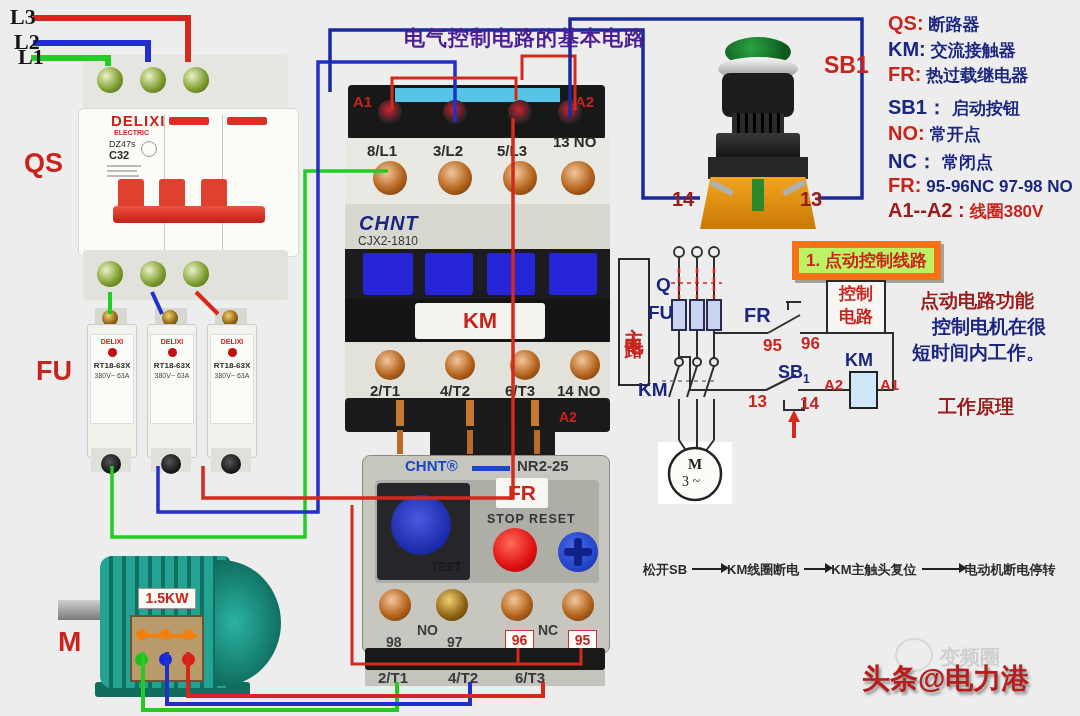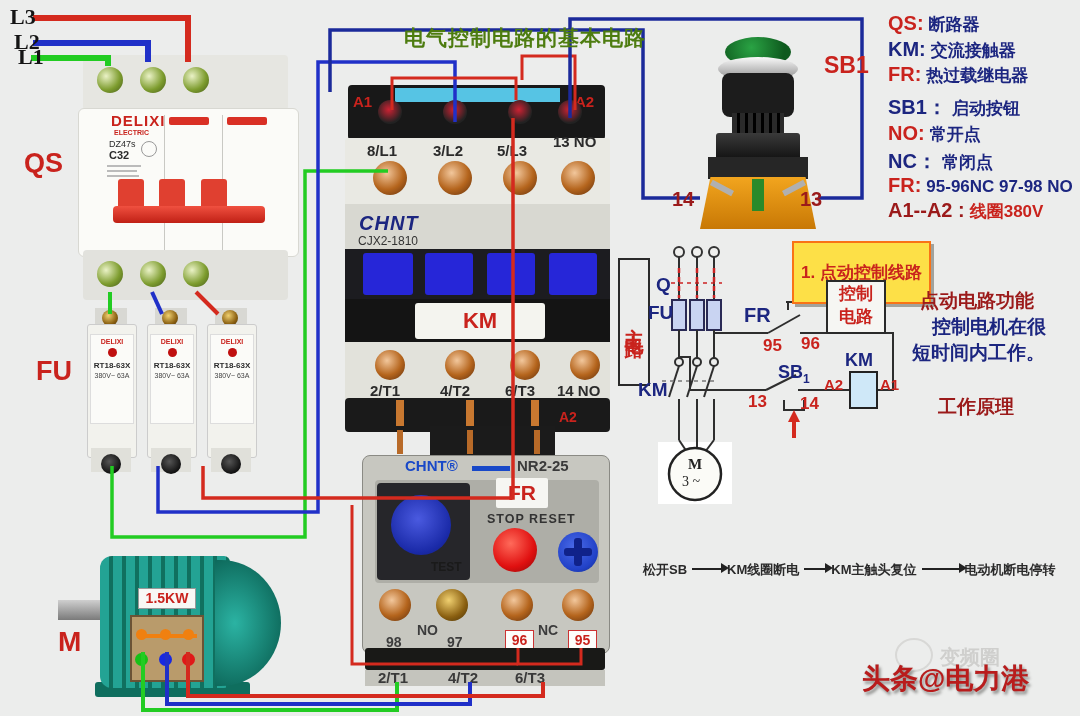--- a/index.html
+++ b/index.html
@@ -30,22 +30,22 @@
   .fa{display:inline-block;position:relative;width:22px;height:2.5px;background:#222;
       margin:0 5px 3px 5px;vertical-align:middle;}
   .fa:after{content:"";position:absolute;right:-7px;top:-4.5px;
       border-left:8px solid #222;border-top:5.5px solid transparent;border-bottom:5.5px solid transparent;}
   .flow-row{position:absolute;white-space:nowrap;font-size:13px;font-weight:bold;color:#2a2a2a;}
 
   .legend-row{position:absolute;left:888px;white-space:nowrap;font-weight:bold;}
   .legend-key{font-size:20px;margin-right:5px;}
   .legend-desc{font-size:17px;}
 
-  .hbox{position:absolute;background:#fde047;border:2px solid #f97316;color:#c9231d;
-        font-weight:bold;font-size:17px;padding:18px 7px;box-shadow:3px 3px 0 #a2a29c;}
+  .hbox{position:absolute;background:#bef264;border:7px solid #f97316;color:#c9231d;
+        font-weight:bold;font-size:17px;padding:1px 7px;box-shadow:3px 3px 0 #a2a29c;}
   .frame{position:absolute;border:2px solid #2a2a2a;}
 </style>
 </head>
 <body>
 
 <div class="canvas">
 
   <div class="abs" style="left:75px;top:55px;width:225px;height:245px;">
     <div class="abs" style="left:8px;top:0;width:205px;height:55px;background:#e6e6e1;border-radius:4px;"></div>
     <span class="scr-green" style="left:22px;top:12px;width:26px;height:26px;"></span>
@@ -324,21 +324,21 @@
   <div class="abs t b serif" style="left:18px;top:44px;font-size:22px;color:#141414;">L1</div>
 
   <div class="abs t b red" style="left:24px;top:148px;font-size:27px;">QS</div>
   <div class="abs t b red" style="left:36px;top:356px;font-size:27px;">FU</div>
   <div class="abs t b red" style="left:58px;top:626px;font-size:28px;">M</div>
 
   <div class="abs t b red" style="left:824px;top:52px;font-size:23px;">SB1</div>
   <div class="abs t b dred" style="left:672px;top:188px;font-size:20px;">14</div>
   <div class="abs t b dred" style="left:800px;top:188px;font-size:20px;">13</div>
 
-  <div class="abs t b serif" style="left:404px;top:24px;font-size:21px;color:#4d7c0f;letter-spacing:1px;">电气控制电路的基本电路</div>
+  <div class="abs t b serif" style="left:404px;top:24px;font-size:21px;color:#4c1d95;letter-spacing:1px;">电气控制电路的基本电路</div>
 
   <div class="legend-row" style="top:12px;"><span class="legend-key red">QS:</span><span class="legend-desc navy">断路器</span></div>
   <div class="legend-row" style="top:38px;"><span class="legend-key navy">KM:</span><span class="legend-desc navy">交流接触器</span></div>
   <div class="legend-row" style="top:63px;"><span class="legend-key red">FR:</span><span class="legend-desc navy">热过载继电器</span></div>
   <div class="legend-row" style="top:94px;"><span class="legend-key navy">SB1：</span><span class="legend-desc navy">启动按钮</span></div>
   <div class="legend-row" style="top:122px;"><span class="legend-key red">NO:</span><span class="legend-desc navy">常开点</span></div>
   <div class="legend-row" style="top:148px;"><span class="legend-key navy">NC：</span><span class="legend-desc navy">常闭点</span></div>
   <div class="legend-row" style="top:174px;"><span class="legend-key red">FR:</span><span class="legend-desc navy">95-96NC  97-98 NO</span></div>
   <div class="legend-row" style="top:199px;"><span class="legend-key dred">A1--A2 :</span><span class="legend-desc red">线圈380V</span></div>
 

